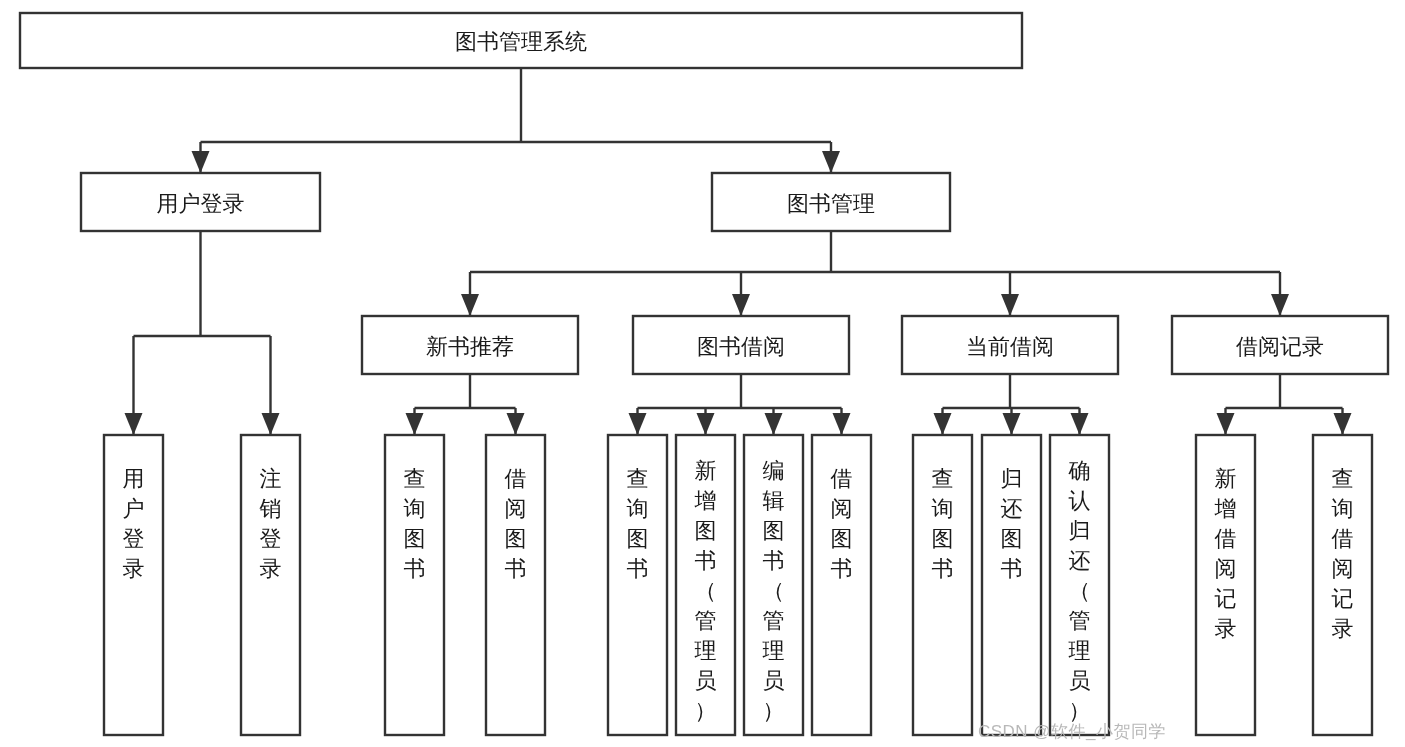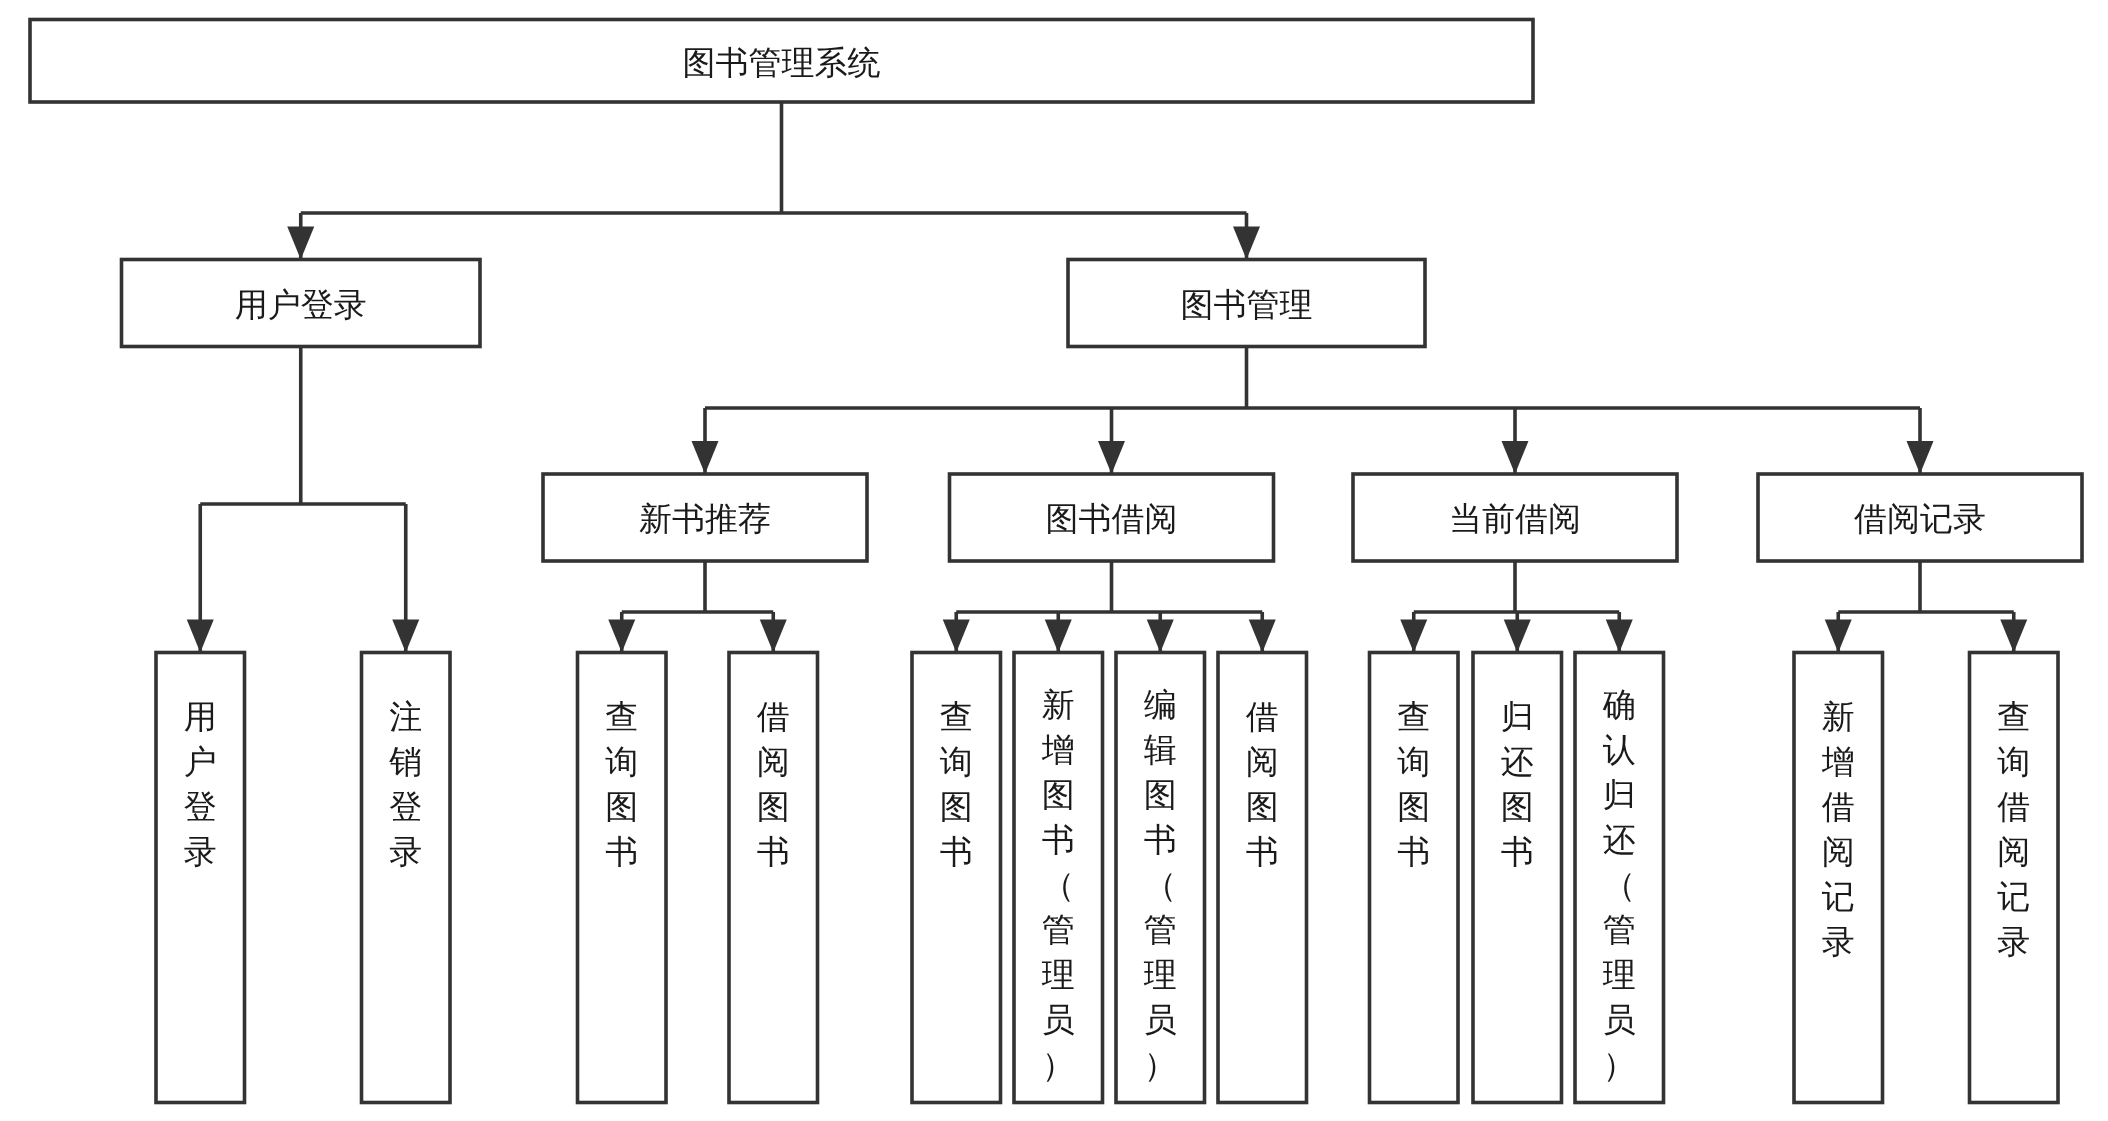--- a/index.html
+++ b/index.html
@@ -202,13 +202,14 @@
           <rect x="1196" y="435" width="59" height="300" class="node-box"></rect>
           <text x="1225.5" y="485.5" class="node-label-v"><tspan x="1225.5" dy="0">新</tspan><tspan x="1225.5" dy="30">增</tspan><tspan x="1225.5" dy="30">借</tspan><tspan x="1225.5" dy="30">阅</tspan><tspan x="1225.5" dy="30">记</tspan><tspan x="1225.5" dy="30">录</tspan></text>
         </g>
         <g>
           <rect x="1313" y="435" width="59" height="300" class="node-box"></rect>
           <text x="1342.5" y="485.5" class="node-label-v"><tspan x="1342.5" dy="0">查</tspan><tspan x="1342.5" dy="30">询</tspan><tspan x="1342.5" dy="30">借</tspan><tspan x="1342.5" dy="30">阅</tspan><tspan x="1342.5" dy="30">记</tspan><tspan x="1342.5" dy="30">录</tspan></text>
         </g>
       </g>
     </svg>
 
+  <div class="watermark">CSDN @软件_小贺同学</div>
 </div>
 
 </body></html>

